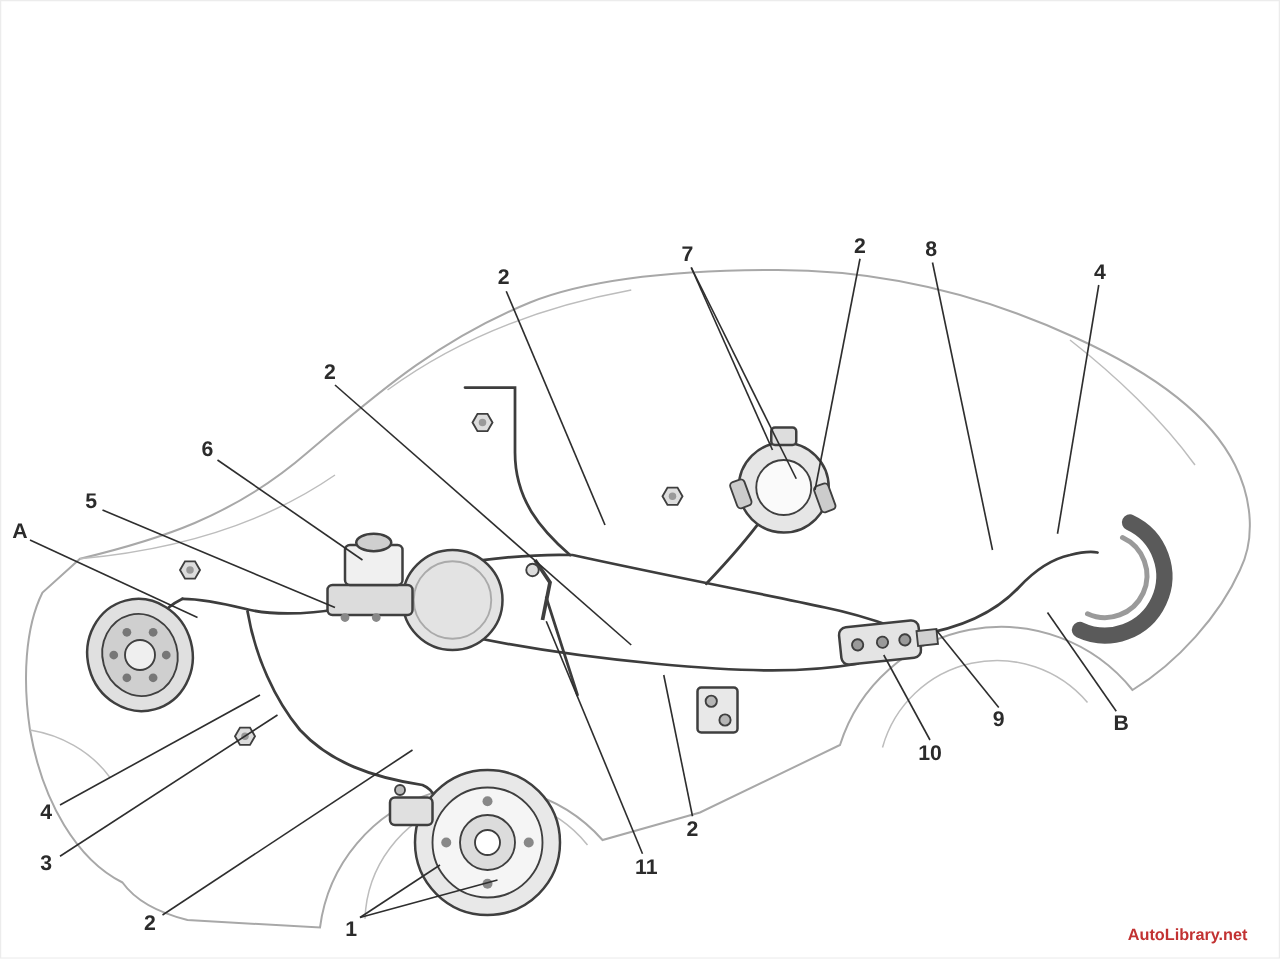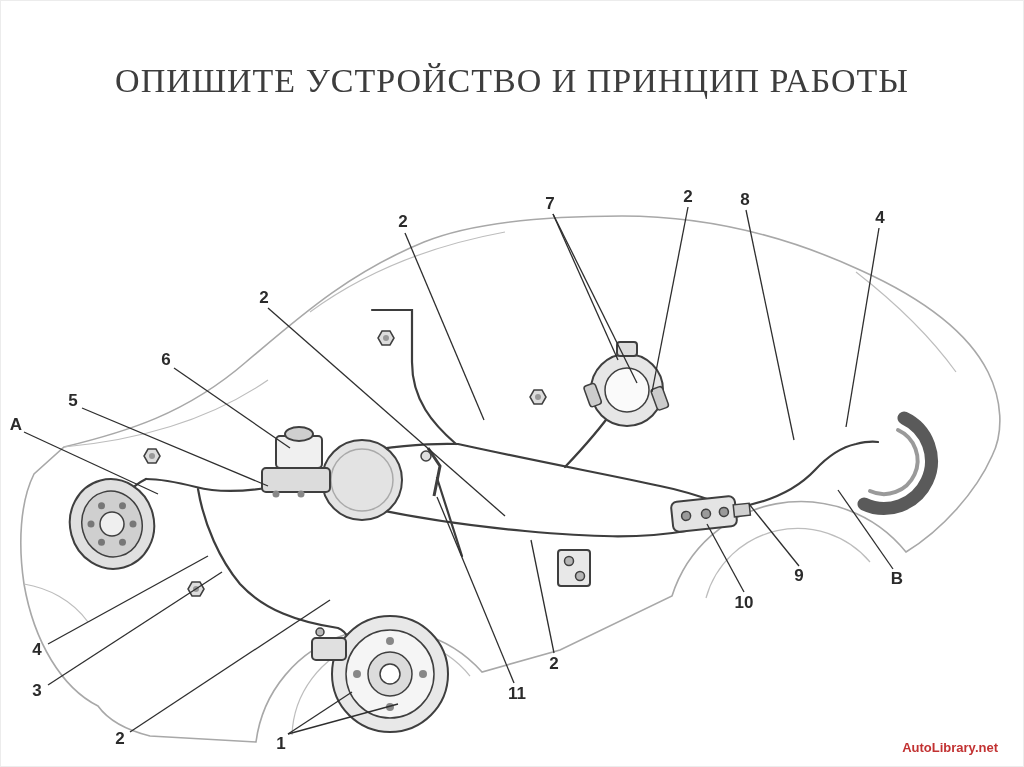--- a/index.html
+++ b/index.html
@@ -41,21 +41,20 @@
     font-family:"Liberation Sans",sans-serif;
     font-size:17px;font-weight:700;
     fill:#2b2b2b;text-anchor:middle;
   }
 </style>
 </head>
 <body>
 
 <div class="slide">
 
-  <div class="title">ОПИШИТЕ УСТРОЙСТВО И ПРИНЦИП РАБОТЫ</div>
 
   <svg width="1024" height="767" viewBox="0 0 1024 767">
 
     <g>
       <path class="outline" d="M 98,706 C 62,688 34,642 24,584 C 18,544 20,502 34,474 L 64,447 C 126,432 186,414 246,362 C 296,320 346,274 424,242 C 474,222 544,216 622,216 C 702,216 782,234 860,270 C 922,298 968,332 988,372 C 1002,400 1004,432 992,456 C 976,492 942,530 906,552 A 135,135 0 0 0 672,596 L 560,650 L 482,672 A 130,130 0 0 0 256,742 L 150,736 C 126,730 108,720 98,706 Z"></path>
       <path class="faint" d="M 310,312 C 370,268 440,244 505,232"></path>
       <path class="faint" d="M 64,447 C 140,440 210,420 268,380"></path>
       <path class="faint" d="M 856,272 C 892,300 930,336 956,372"></path>
       <path class="faint" d="M 24,584 C 48,588 72,600 88,622"></path>
       <path class="faint" d="M 706,598 A 95,95 0 0 1 870,562"></path>

